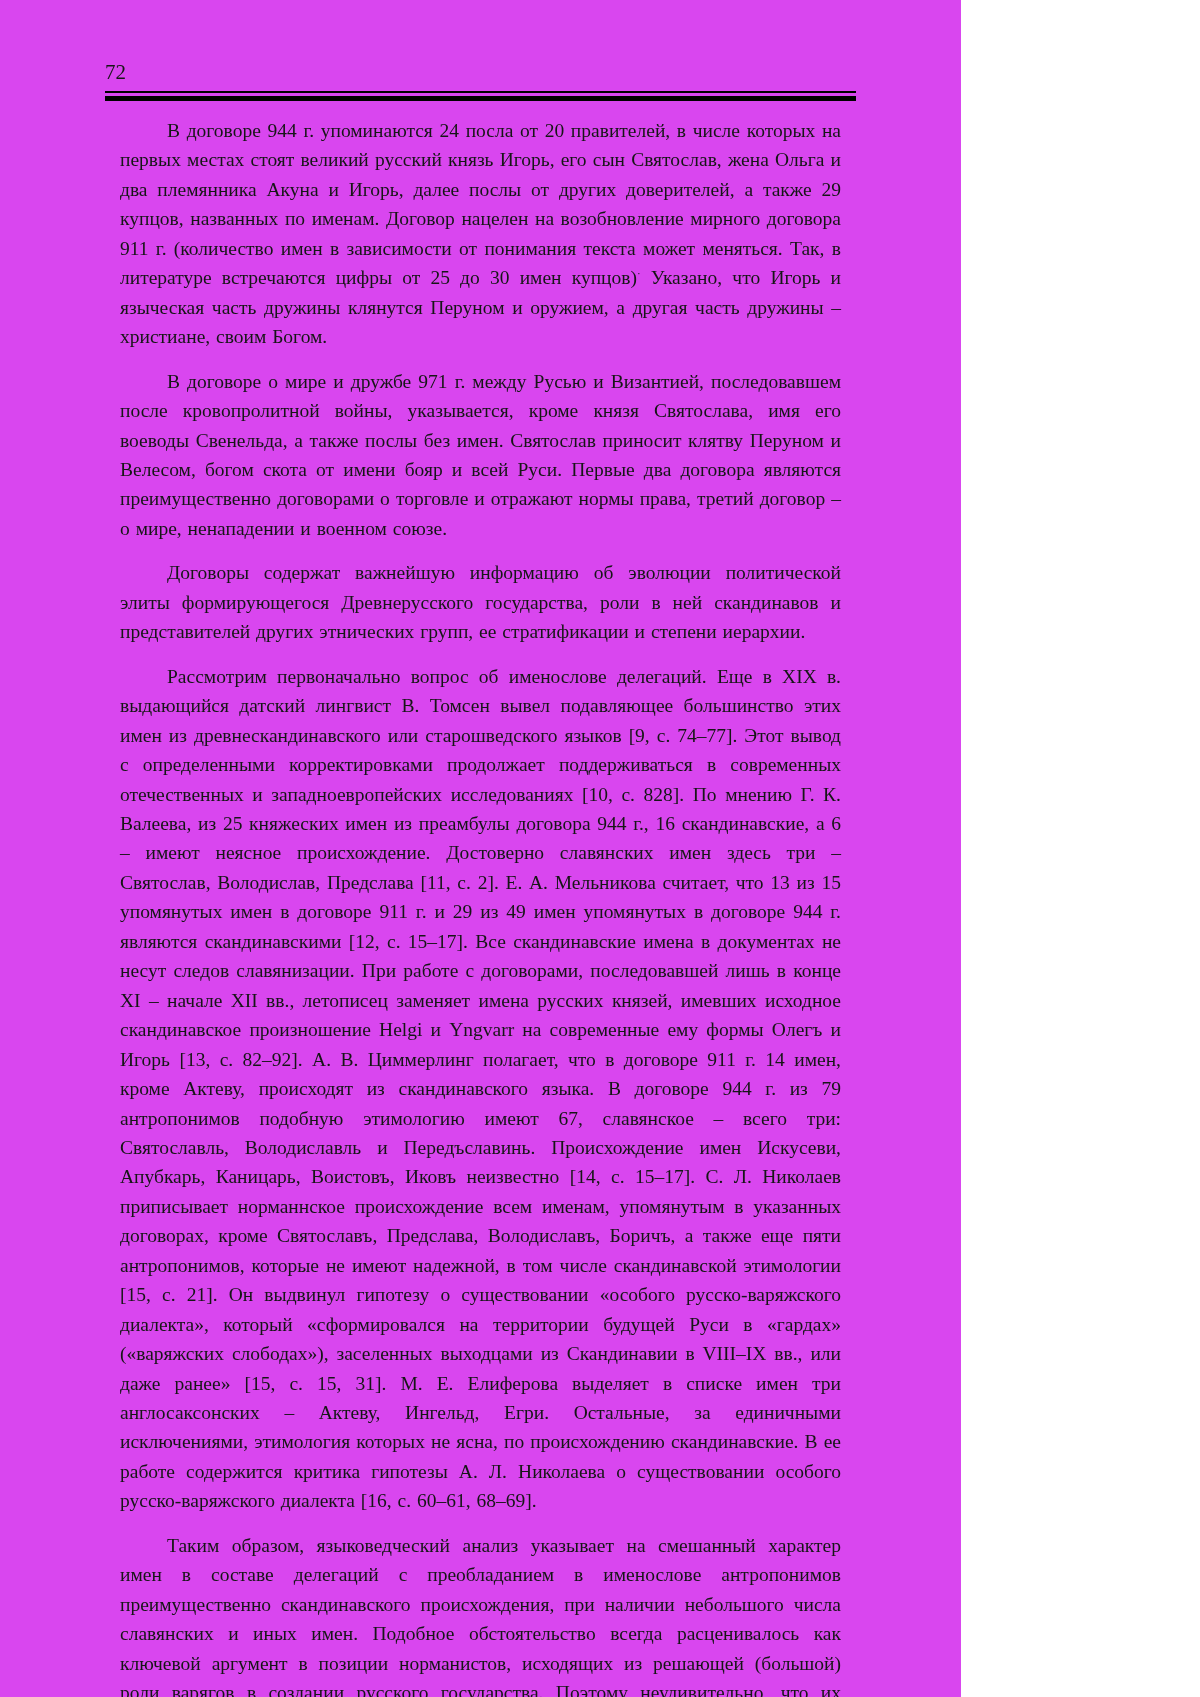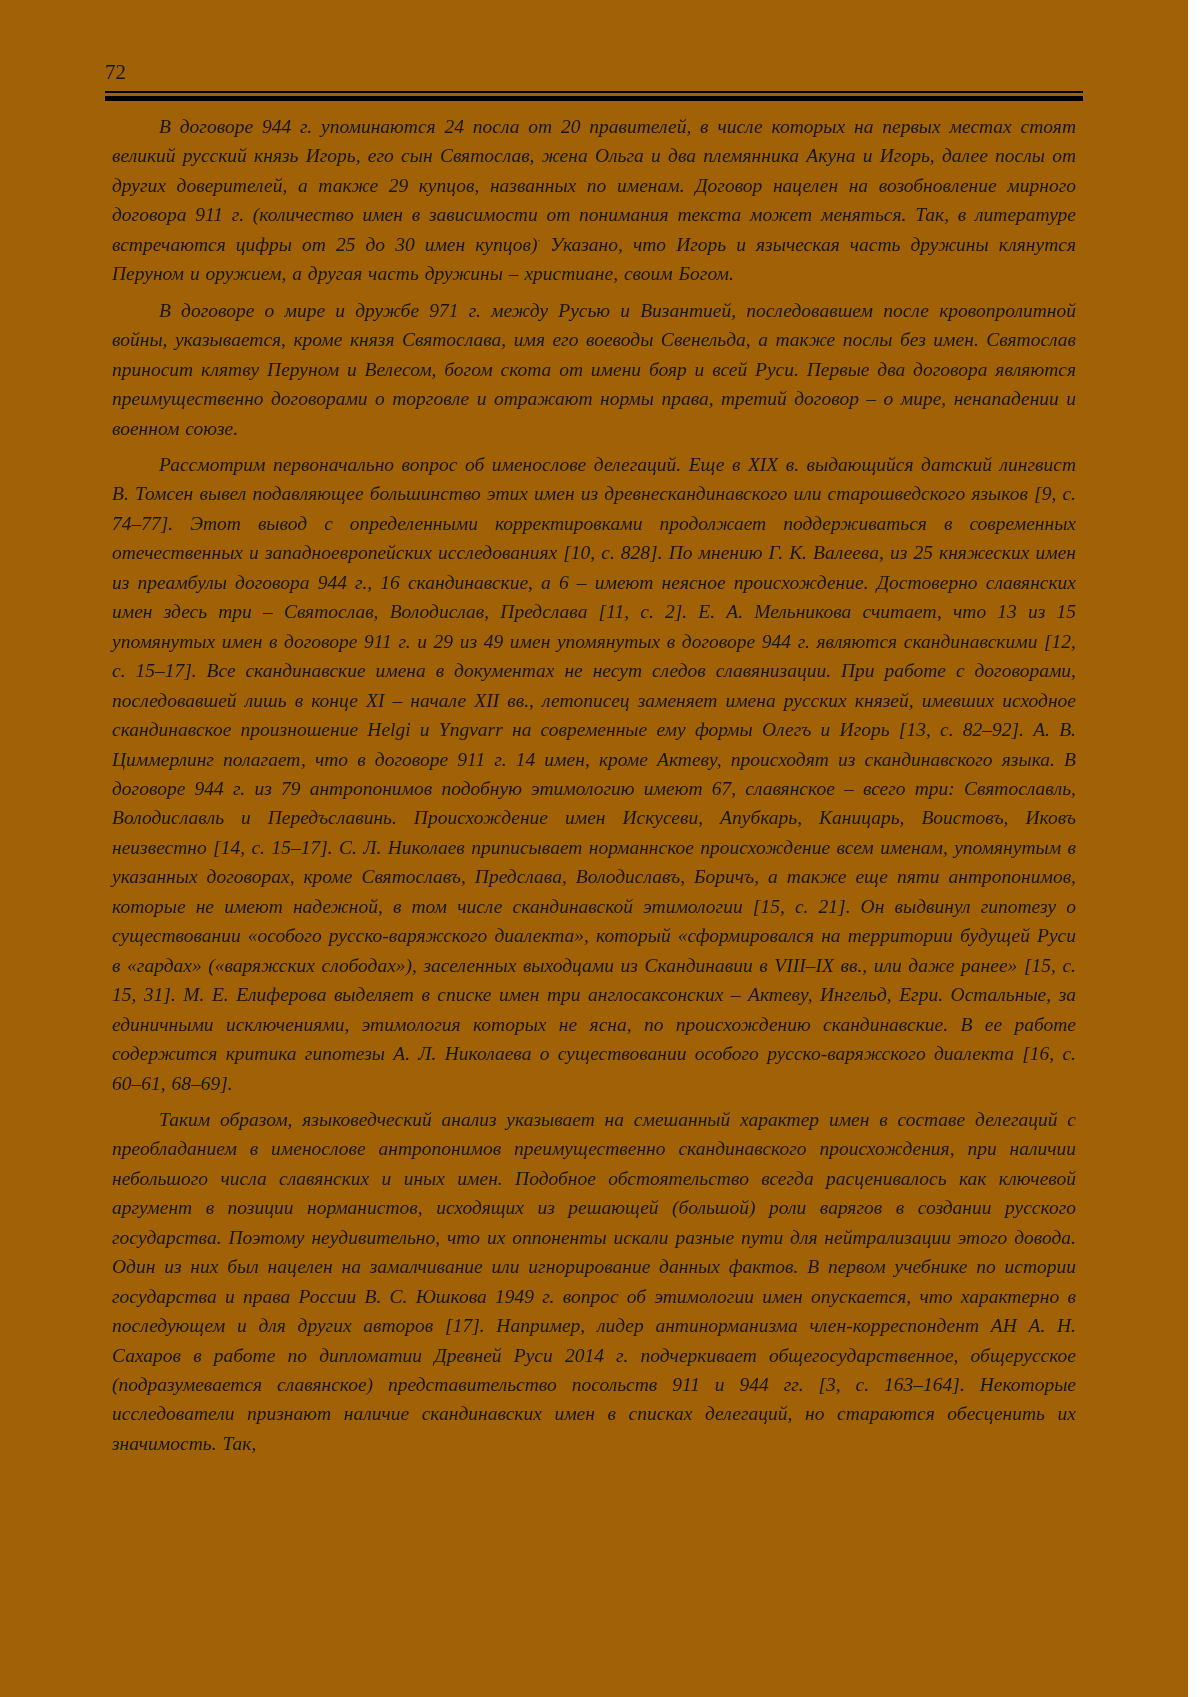--- a/index.html
+++ b/index.html
@@ -2,23 +2,23 @@
 <html lang="ru"><head>
 <meta charset="utf-8">
 <style>
   html, body {
     margin: 0;
     padding: 0;
     background: #ffffff;
   }
   .page {
     position: relative;
-    width: 1188px;
+    width: 961px;
     height: 1697px;
-    background: #a16207;
+    background: #d946ef;
     box-sizing: border-box;
     padding: 60px 105px 0 105px;
     font-family: "Liberation Serif", "DejaVu Serif", serif;
     color: #161616;
     overflow: hidden;
   }
   .page-number {
     font-size: 21px;
     line-height: 24px;
     text-align: left;
@@ -35,27 +35,26 @@
   .header-rule {
     margin-top: 7px;
   }
   .rule-thin  { height: 2px; background: #000; }
   .rule-gap   { height: 3px; background: transparent; }
   .rule-thick { height: 5px; background: #000; }
   .article-body {
     margin-top: 11px;
   }
   .article-body p {
-    margin: 7px;
+    margin: 15px;
     font-size: 19.5px;
     line-height: 29.45px;
     text-align: justify;
     text-indent: 47px;
     word-spacing: 1px;
-    font-style: italic;
   }
   .footnote-mark {
     font-size: 11px;
     line-height: 0;
     vertical-align: super;
   }
 </style>
 </head>
 <body>
 
@@ -68,19 +67,20 @@
       <div class="rule-gap"></div>
       <div class="rule-thick"></div>
     </div>
   </header>
 
   <main class="article-body">
     <p><span>В договоре 944 г. упоминаются 24 посла от 20 правителей, в числе которых на первых местах стоят великий русский князь Игорь, его сын Святослав, жена Ольга и два племянника Акуна и Игорь, далее послы от других доверителей, а также 29 купцов, названных по именам. Договор нацелен на возобновление мирного договора 911 г. (количество имен в зависимости от понимания текста может меняться. Так, в литературе встречаются цифры от 25 до 30 имен купцов)</span><sup class="footnote-mark">·</sup><span> Указано, что Игорь и языческая часть дружины клянутся Перуном и оружием, а другая часть дружины – христиане, своим Богом.</span></p>
 
     <p>В договоре о мире и дружбе 971 г. между Русью и Византией, последовавшем после кровопролитной войны, указывается, кроме князя Святослава, имя его воеводы Свенельда, а также послы без имен. Святослав приносит клятву Перуном и Велесом, богом скота от имени бояр и всей Руси. Первые два договора являются преимущественно договорами о торговле и отражают нормы права, третий договор – о мире, ненападении и военном союзе.</p>
 
+    <p>Договоры содержат важнейшую информацию об эволюции политической элиты формирующегося Древнерусского государства, роли в ней скандинавов и представителей других этнических групп, ее стратификации и степени иерархии.</p>
 
     <p>Рассмотрим первоначально вопрос об именослове делегаций. Еще в XIX в. выдающийся датский лингвист В. Томсен вывел подавляющее большинство этих имен из древнескандинавского или старошведского языков [9, с. 74–77]. Этот вывод с определенными корректировками продолжает поддерживаться в современных отечественных и западноевропейских исследованиях [10, с. 828]. По мнению Г. К. Валеева, из 25 княжеских имен из преамбулы договора 944 г., 16 скандинавские, а 6 – имеют неясное происхождение. Достоверно славянских имен здесь три – Святослав, Володислав, Предслава [11, с. 2]. Е. А. Мельникова считает, что 13 из 15 упомянутых имен в договоре 911 г. и 29 из 49 имен упомянутых в договоре 944 г. являются скандинавскими [12, с. 15–17]. Все скандинавские имена в документах не несут следов славянизации. При работе с договорами, последовавшей лишь в конце XI – начале XII вв., летописец заменяет имена русских князей, имевших исходное скандинавское произношение Helgi и Yngvarr на современные ему формы Олегъ и Игорь [13, с. 82–92]. А. В. Циммерлинг полагает, что в договоре 911 г. 14 имен, кроме Актеву, происходят из скандинавского языка. В договоре 944 г. из 79 антропонимов подобную этимологию имеют 67, славянское – всего три: Святославль, Володиславль и Передъславинь. Происхождение имен Искусеви, Апубкарь, Каницарь, Воистовъ, Иковъ неизвестно [14, с. 15–17]. С. Л. Николаев приписывает норманнское происхождение всем именам, упомянутым в указанных договорах, кроме Святославъ, Предслава, Володиславъ, Боричъ, а также еще пяти антропонимов, которые не имеют надежной, в том числе скандинавской этимологии [15, с. 21]. Он выдвинул гипотезу о существовании «особого русско-варяжского диалекта», который «сформировался на территории будущей Руси в «гардах» («варяжских слободах»), заселенных выходцами из Скандинавии в VIII–IX вв., или даже ранее» [15, с. 15, 31]. М. Е. Елиферова выделяет в списке имен три англосаксонских – Актеву, Ингельд, Егри. Остальные, за единичными исключениями, этимология которых не ясна, по происхождению скандинавские. В ее работе содержится критика гипотезы А. Л. Николаева о существовании особого русско-варяжского диалекта [16, с. 60–61, 68–69].</p>
 
     <p>Таким образом, языковедческий анализ указывает на смешанный характер имен в составе делегаций с преобладанием в именослове антропонимов преимущественно скандинавского происхождения, при наличии небольшого числа славянских и иных имен. Подобное обстоятельство всегда расценивалось как ключевой аргумент в позиции норманистов, исходящих из решающей (большой) роли варягов в создании русского государства. Поэтому неудивительно, что их оппоненты искали разные пути для нейтрализации этого довода. Один из них был нацелен на замалчивание или игнорирование данных фактов. В первом учебнике по истории государства и права России В. С. Юшкова 1949 г. вопрос об этимологии имен опускается, что характерно в последующем и для других авторов [17]. Например, лидер антинорманизма член-корреспондент АН А. Н. Сахаров в работе по дипломатии Древней Руси 2014 г. подчеркивает общегосударственное, общерусское (подразумевается славянское) представительство посольств 911 и 944 гг. [3, с. 163–164]. Некоторые исследователи признают наличие скандинавских имен в списках делегаций, но стараются обесценить их значимость. Так,</p>
   </main>
 
 </div>
 
 </body></html>

